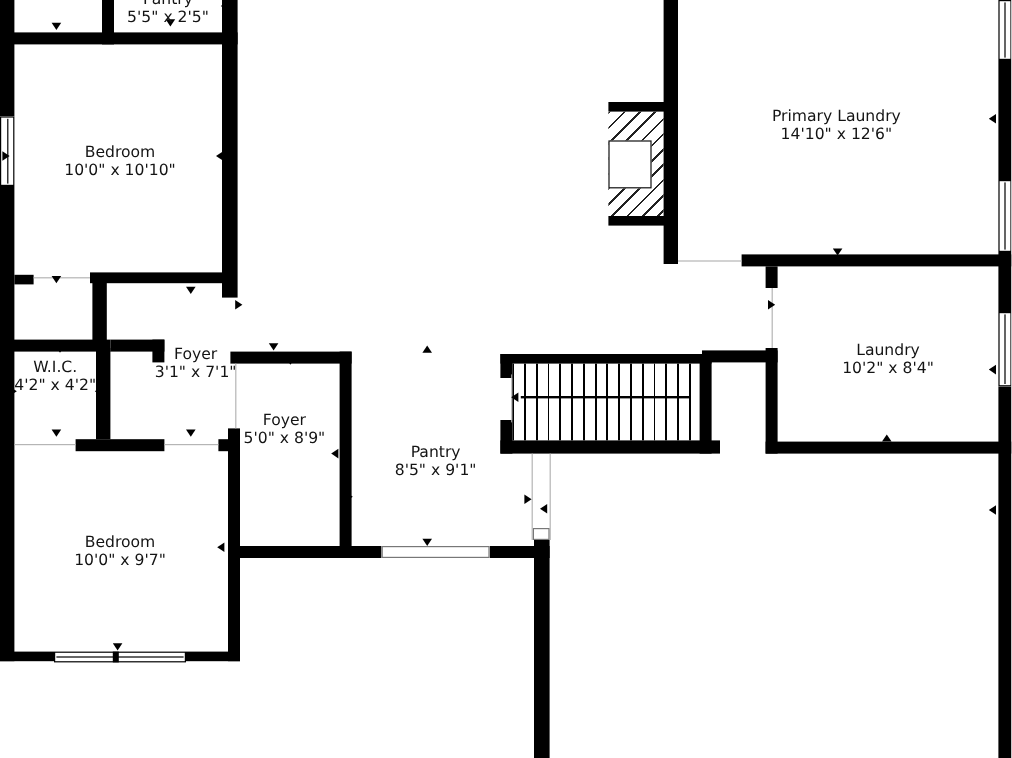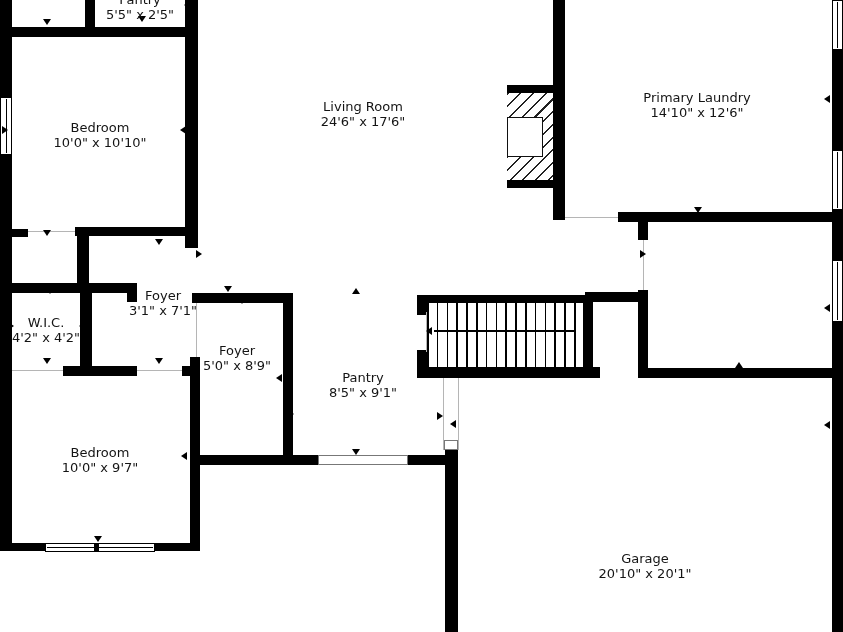--- a/index.html
+++ b/index.html
@@ -151,46 +151,42 @@
   <div class="m left" style="left:824px;top:421px"></div>
 
   <div class="label" style="left:140px;top:-7px">
     <div>Pantry</div>
     <div>5'5" x 2'5"</div>
   </div>
   <div class="label" style="left:100px;top:121px">
     <div>Bedroom</div>
     <div>10'0" x 10'10"</div>
   </div>
-  <div class="label" style="left:363px;top:100px">
-    <div>Living Room</div>
-    <div>24'6" x 17'6"</div>
-  </div>
   <div class="label" style="left:697px;top:91px">
     <div>Primary Laundry</div>
     <div>14'10" x 12'6"</div>
   </div>
   <div class="label" style="left:163px;top:289px">
     <div>Foyer</div>
     <div>3'1" x 7'1"</div>
   </div>
-  <div class="label" style="left:46px;top:316px">
+  <div class="label" style="left:46px;top:300px">
     <div>W.I.C.</div>
     <div>4'2" x 4'2"</div>
   </div>
   <div class="label" style="left:237px;top:344px">
     <div>Foyer</div>
     <div>5'0" x 8'9"</div>
   </div>
   <div class="label" style="left:363px;top:371px">
     <div>Pantry</div>
     <div>8'5" x 9'1"</div>
   </div>
+  <div class="label" style="left:740px;top:286px">
+    <div>Laundry</div>
+    <div>10'2" x 8'4"</div>
+  </div>
   <div class="label" style="left:100px;top:446px">
     <div>Bedroom</div>
     <div>10'0" x 9'7"</div>
-  </div>
-  <div class="label" style="left:645px;top:552px">
-    <div>Garage</div>
-    <div>20'10" x 20'1"</div>
   </div>
 
 </div>
 
 </body></html>

